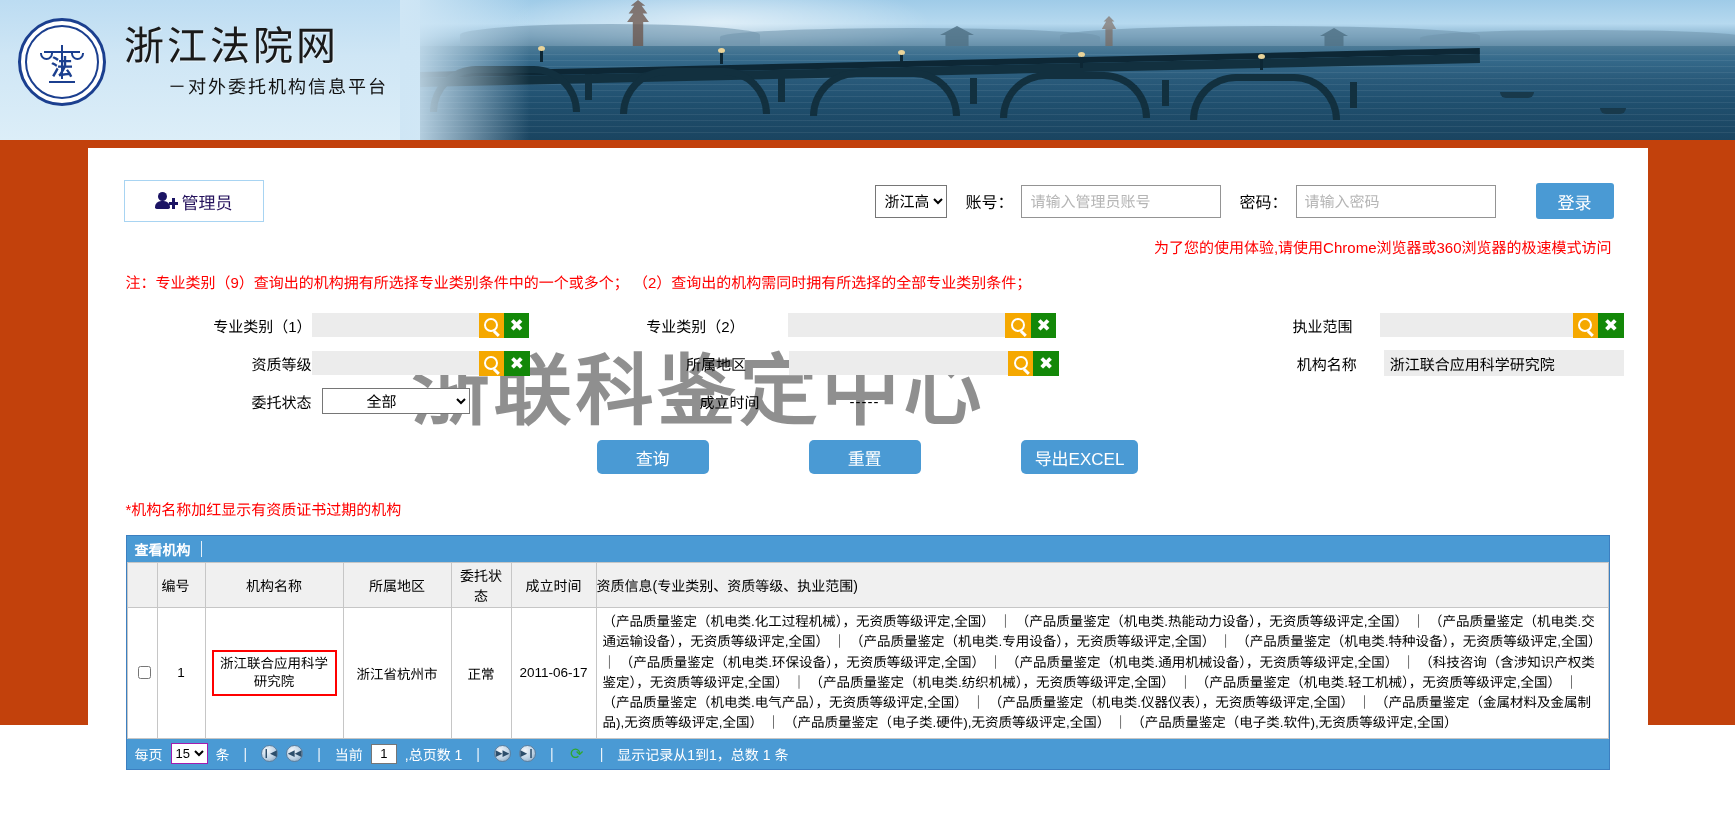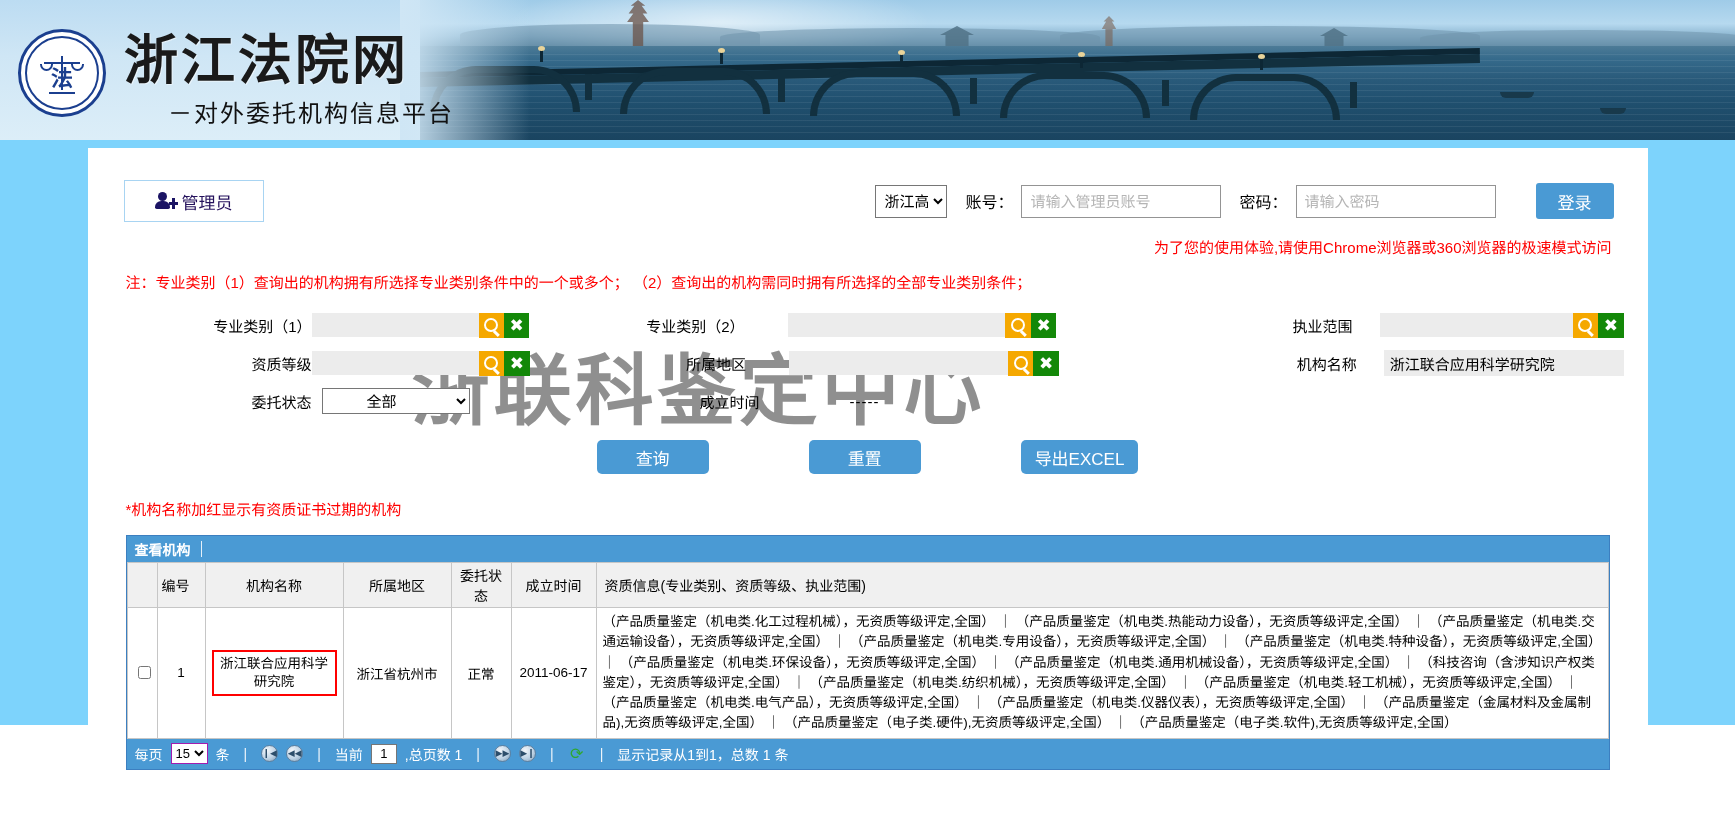--- a/index.html
+++ b/index.html
@@ -126,33 +126,32 @@
   .seal-scale .pan.l { left:0px; }
   .seal-scale .pan.r { right:0px; }
   .seal-scale .base { position:absolute; left:9px; bottom:2px; width:26px; height:2px; background:#1b3f8f; }
   .seal-z {
     position:absolute; left:50%; top:54%; transform:translate(-50%,-50%);
     font-family:"Liberation Serif", serif; font-size:22px; color:#1b3f8f; font-weight:700;
   }
   .title-block { margin-left:18px; }
   .site-title {
     font-family:"Liberation Serif","DejaVu Serif",serif;
-    font-size:54px; font-weight:700; color:#1a1a1a;
+    font-size:40px; font-weight:400; color:#1a1a1a;
     letter-spacing:3px; line-height:1.05;
     text-shadow: 1px 1px 0 rgba(255,255,255,.5);
-    margin-top: 15px;
   }
   .site-sub {
-    font-size:24px; color:#111; letter-spacing:2px; margin-top:4px; padding-left:44px;
+    font-size:18px; color:#111; letter-spacing:2px; margin-top:4px; padding-left:44px;
   }
 
   
   .page {
     position:relative;
-    background:#7dd3fc;
+    background:#c2410c;
     height:585px;
     padding-top:8px;
   }
   .card {
     position:relative;
     margin:0 auto;
     width:1560px;
     background:#fff;
     min-height:679px;
     padding: 18px 24px 0 24px;
@@ -392,21 +391,21 @@
       <input id="account-input" class="txt-input" type="text" placeholder="请输入管理员账号" style="">
 
       <span class="lbl">密码：</span>
       <input id="password-input" class="txt-input" type="text" placeholder="请输入密码" style="">
 
       <button class="login-btn">登录</button>
     </div>
 
     <div class="browser-note">为了您的使用体验,请使用Chrome浏览器或360浏览器的极速模式访问</div>
 
-    <div class="filter-note">注：专业类别（1）查询出的机构拥有所选择专业类别条件中的一个或多个；  （2）查询出的机构需同时拥有所选择的全部专业类别条件；</div>
+    <div class="filter-note">注：专业类别（9）查询出的机构拥有所选择专业类别条件中的一个或多个；  （2）查询出的机构需同时拥有所选择的全部专业类别条件；</div>
 
     <div class="form-area">
       <div class="watermark">浙联科鉴定中心</div>
 
       <div class="frow">
         <div class="fcell" style="width:210px;">
           <span class="flabel" style="width:200px;">专业类别（1）</span>
         </div>
         <input class="gray-input" style="width: 167px;">
         <div class="btn-sq btn-search">
@@ -494,21 +493,21 @@
 
       <table class="grid">
         <thead>
           <tr>
             <th class="col-chk"></th>
             <th class="col-no">编号</th>
             <th class="col-name">机构名称</th>
             <th class="col-area">所属地区</th>
             <th class="col-state">委托状态</th>
             <th class="col-date">成立时间</th>
-            <th style="text-align:left;padding-left:8px;">资质信息(专业类别、资质等级、执业范围)</th>
+            <th style="text-align:left;padding-left:0;">资质信息(专业类别、资质等级、执业范围)</th>
           </tr>
         </thead>
         <tbody>
           <tr>
             <td class="cell-center">
               <input class="chk" type="checkbox" style="">
             </td>
             <td class="cell-center">1</td>
             <td class="cell-center">
               <span class="org-badge">浙江联合应用科学研究院</span>

